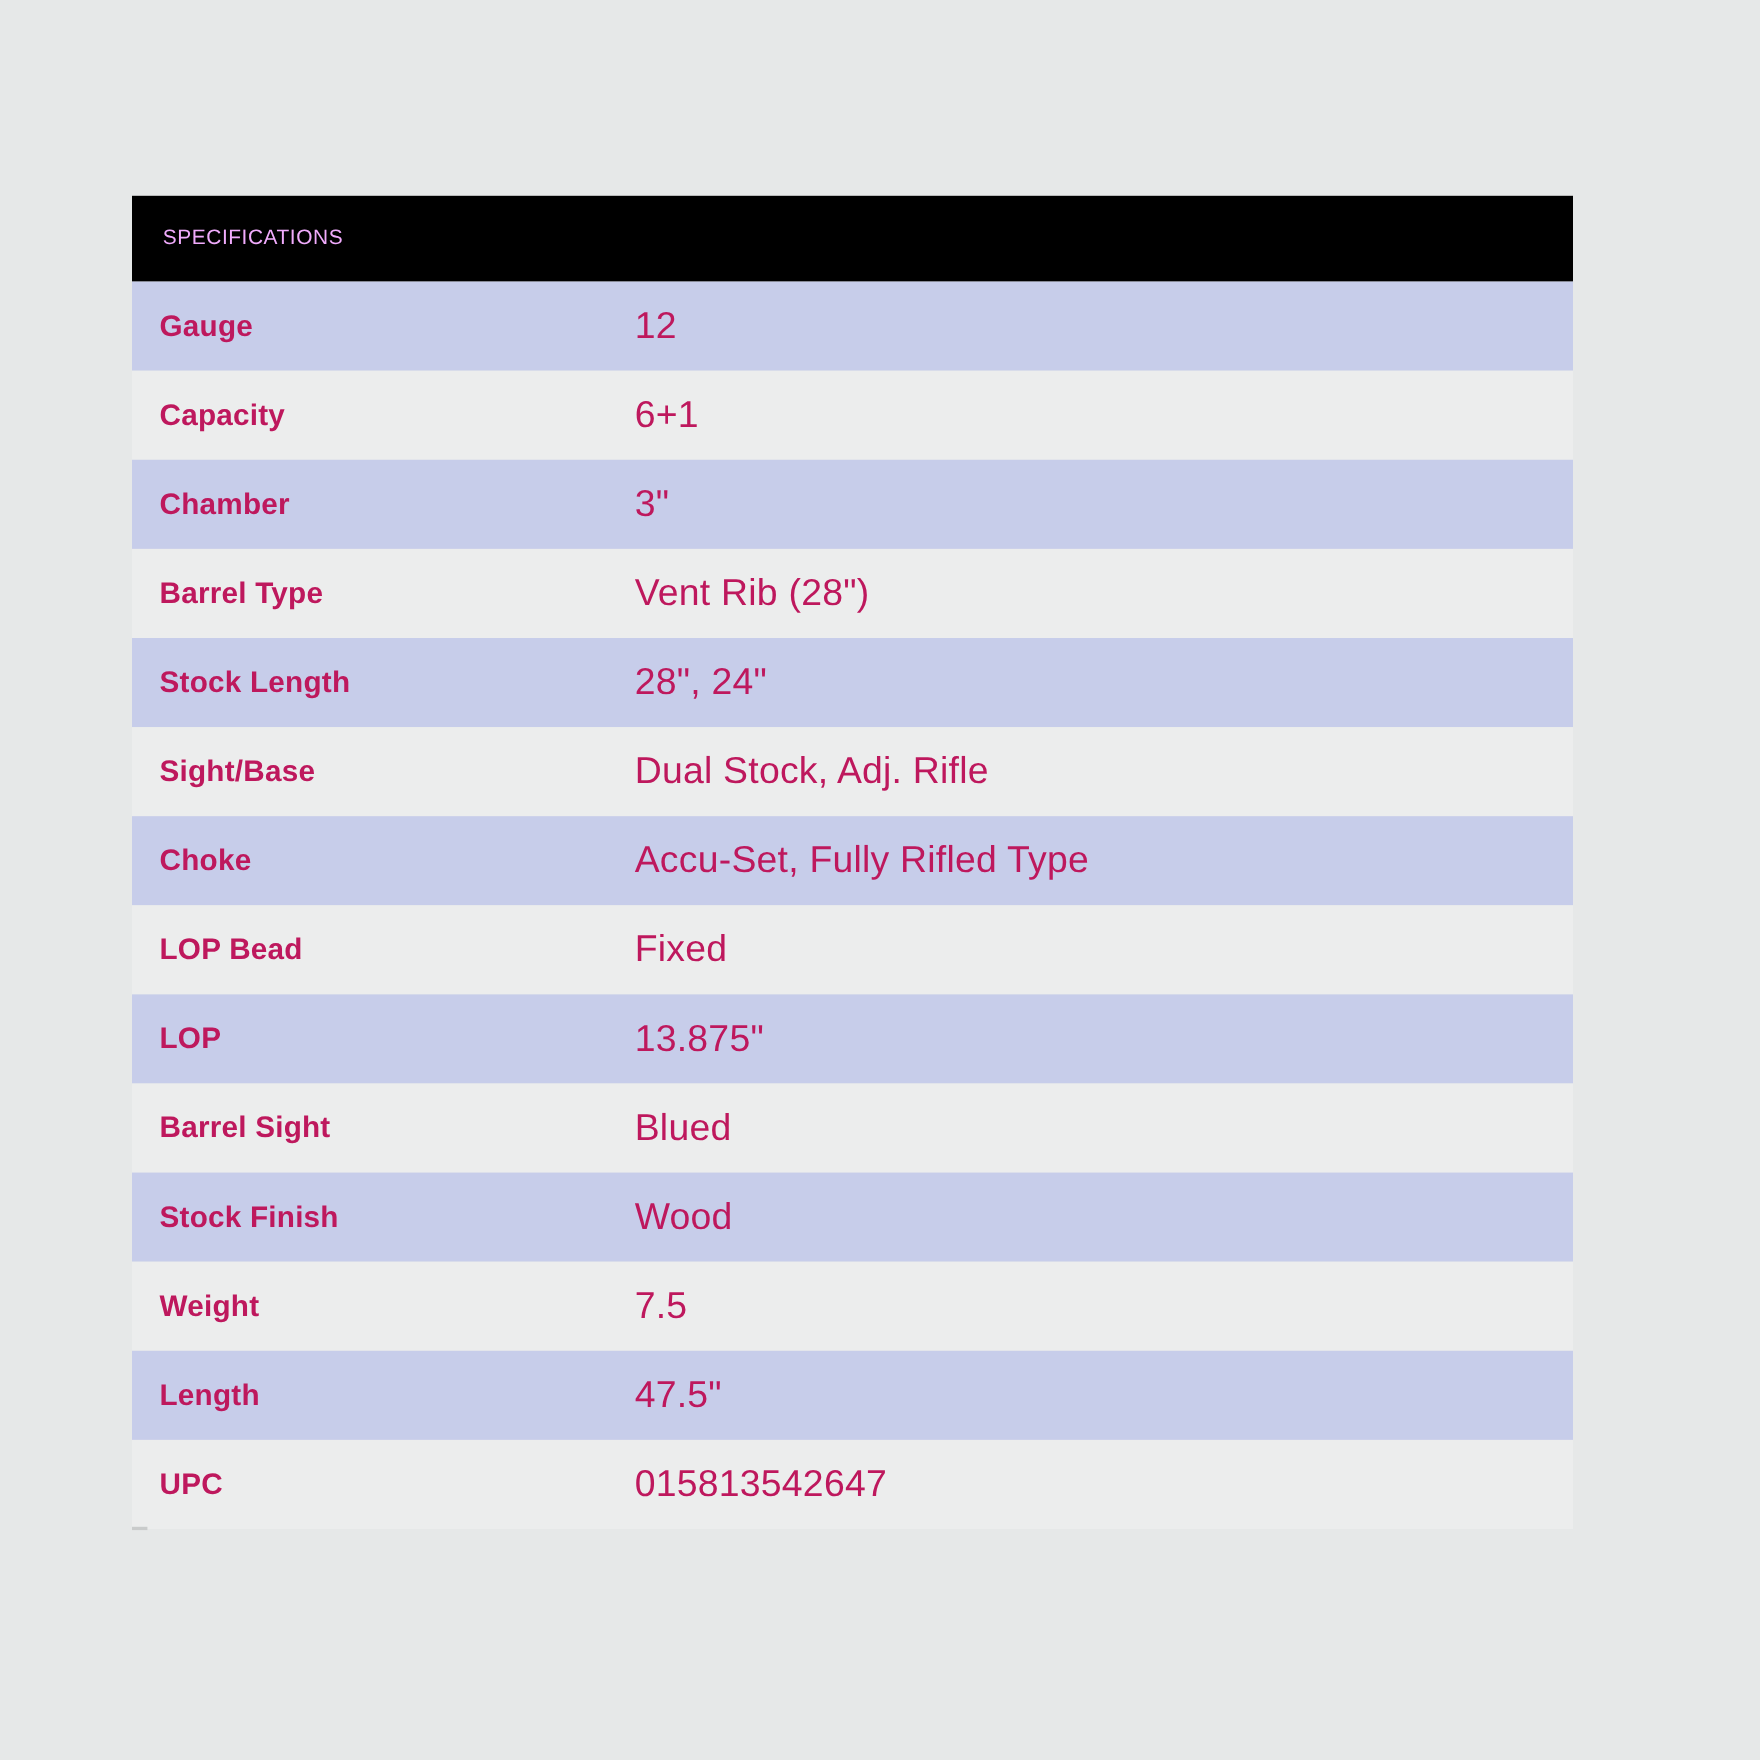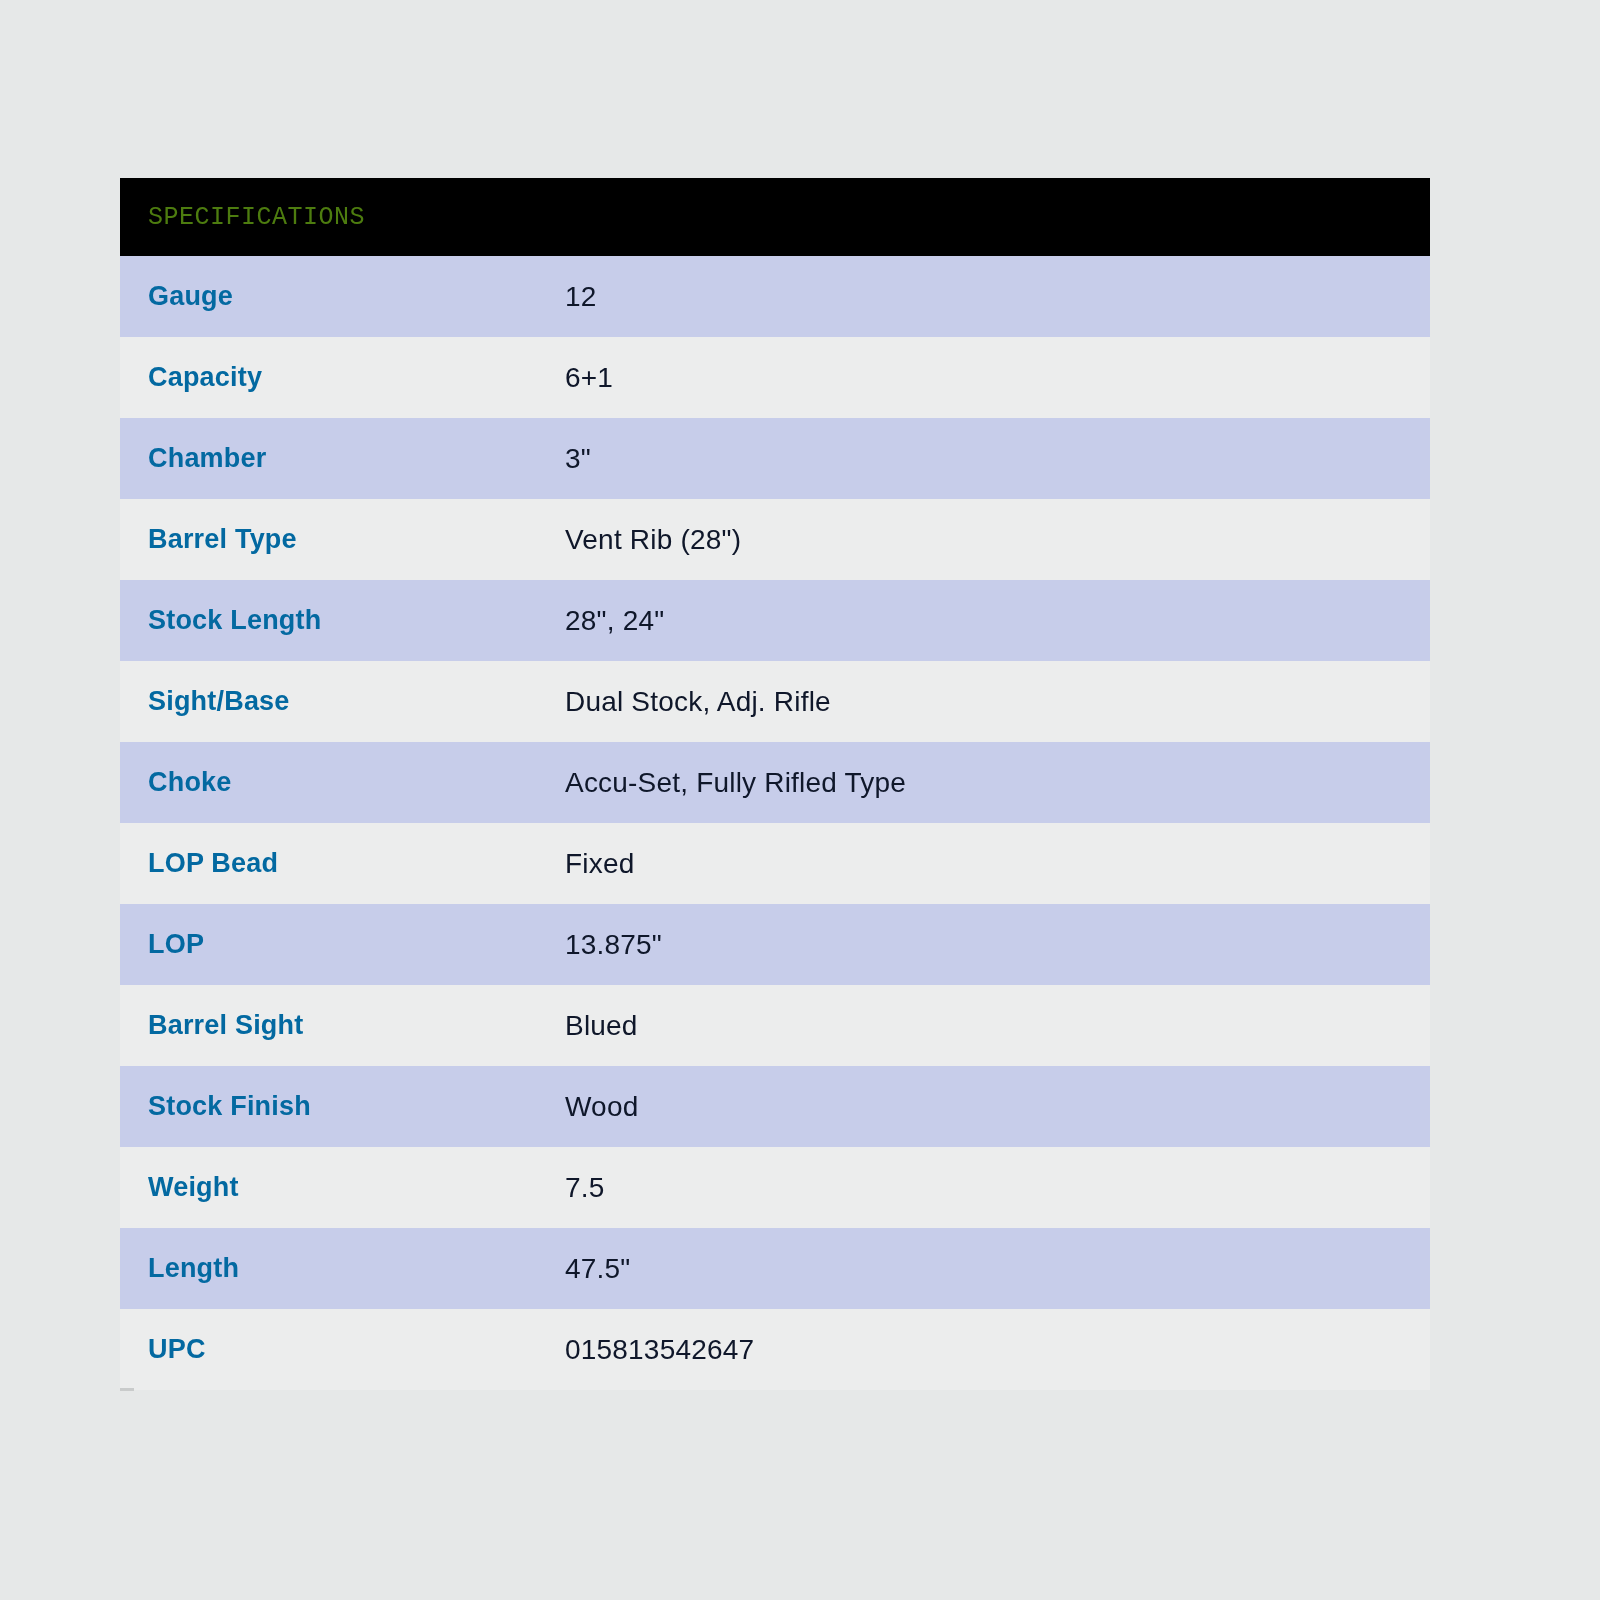--- a/index.html
+++ b/index.html
@@ -28,52 +28,52 @@
   .spec-header {
     background: #000000;
     color: #ffffff;
     height: 78px;
     display: flex;
     align-items: center;
     padding-left: 28px;
     box-sizing: border-box;
   }
   .spec-header-title {
-    font-size: 25px;
+    font-size: 19px;
     letter-spacing: 0.5px;
     font-weight: 400;
-    color: #4d7c0f;
-    font-family: Liberation Mono, monospace;
+    color: #f0abfc;
   }
   .spec-row {
     height: 81px;
     display: flex;
     align-items: center;
     box-sizing: border-box;
   }
   .spec-row.shade {
     background: #c7cdea;
   }
   .spec-row.plain {
     background: #eceded;
   }
   .spec-label {
     width: 445px;
-    padding-left: 28px;
+    padding-left: 13px;
     box-sizing: border-box;
     font-size: 27px;
     font-weight: bold;
-    color: #0369a1;
+    color: #be185d;
     letter-spacing: 0.2px;
+    margin-left: 12px;
   }
   .spec-value {
     flex: 1;
-    font-size: 28px;
+    font-size: 34px;
     font-weight: 400;
-    color: #0f172a;
+    color: #be185d;
     letter-spacing: 0.2px;
   }
   .table-foot-mark {
     position: absolute;
     left: 120px;
     top: 1388px;
     width: 14px;
     height: 3px;
     background: #c9cbcb;
   }

